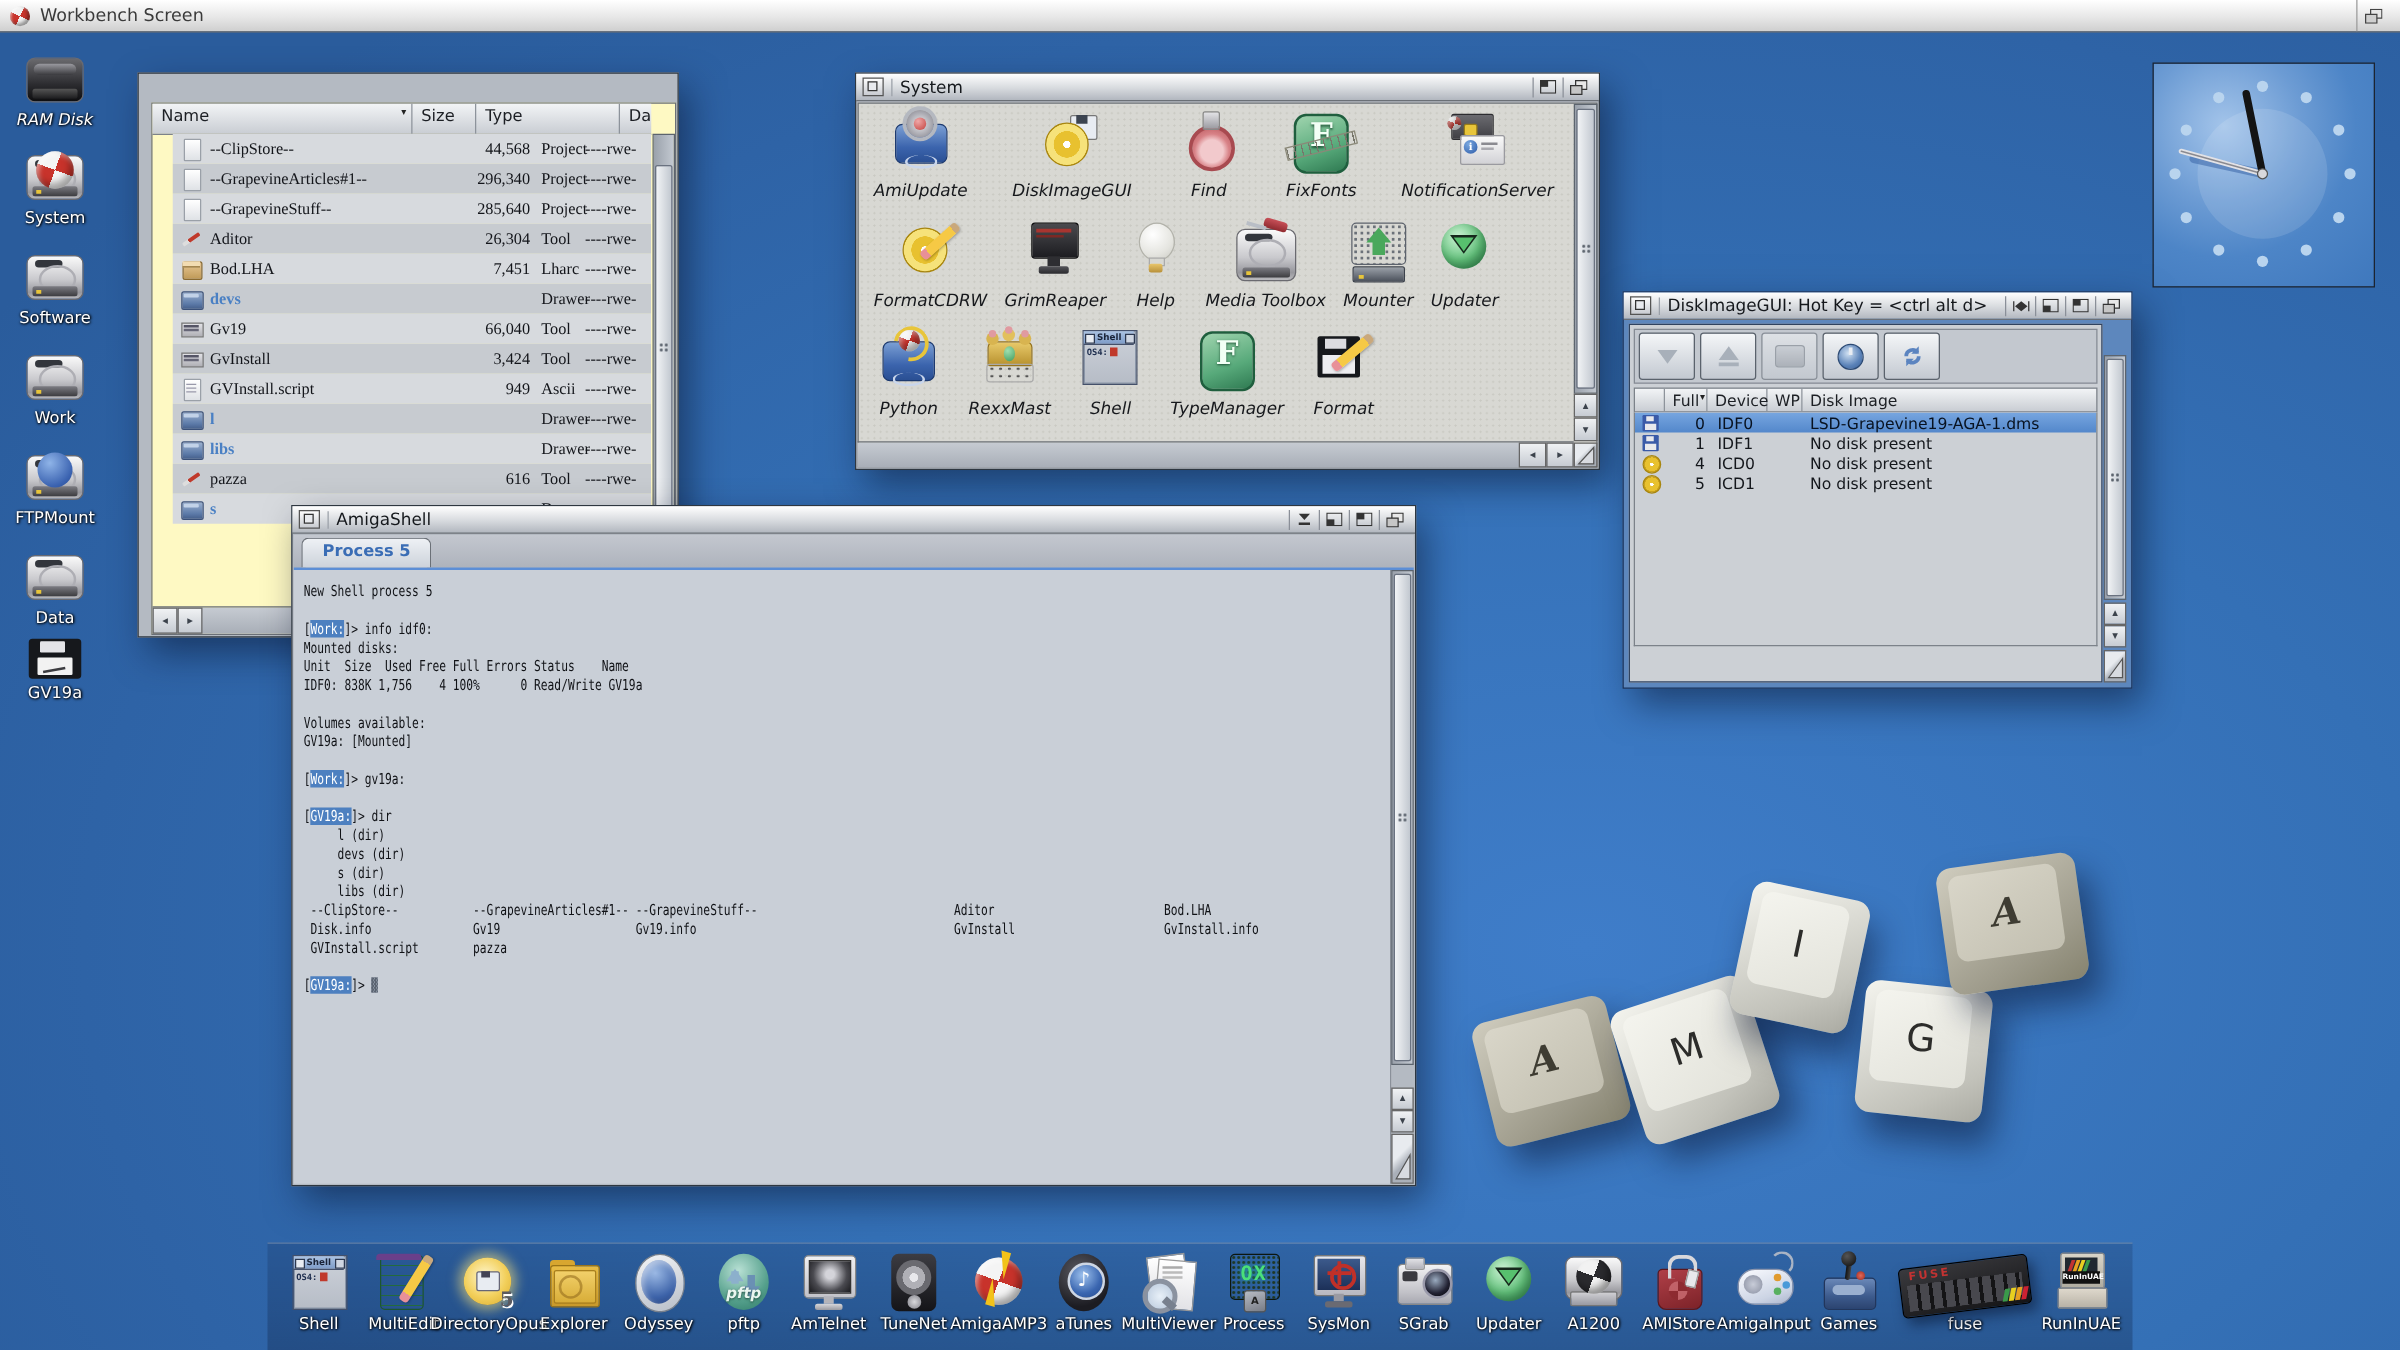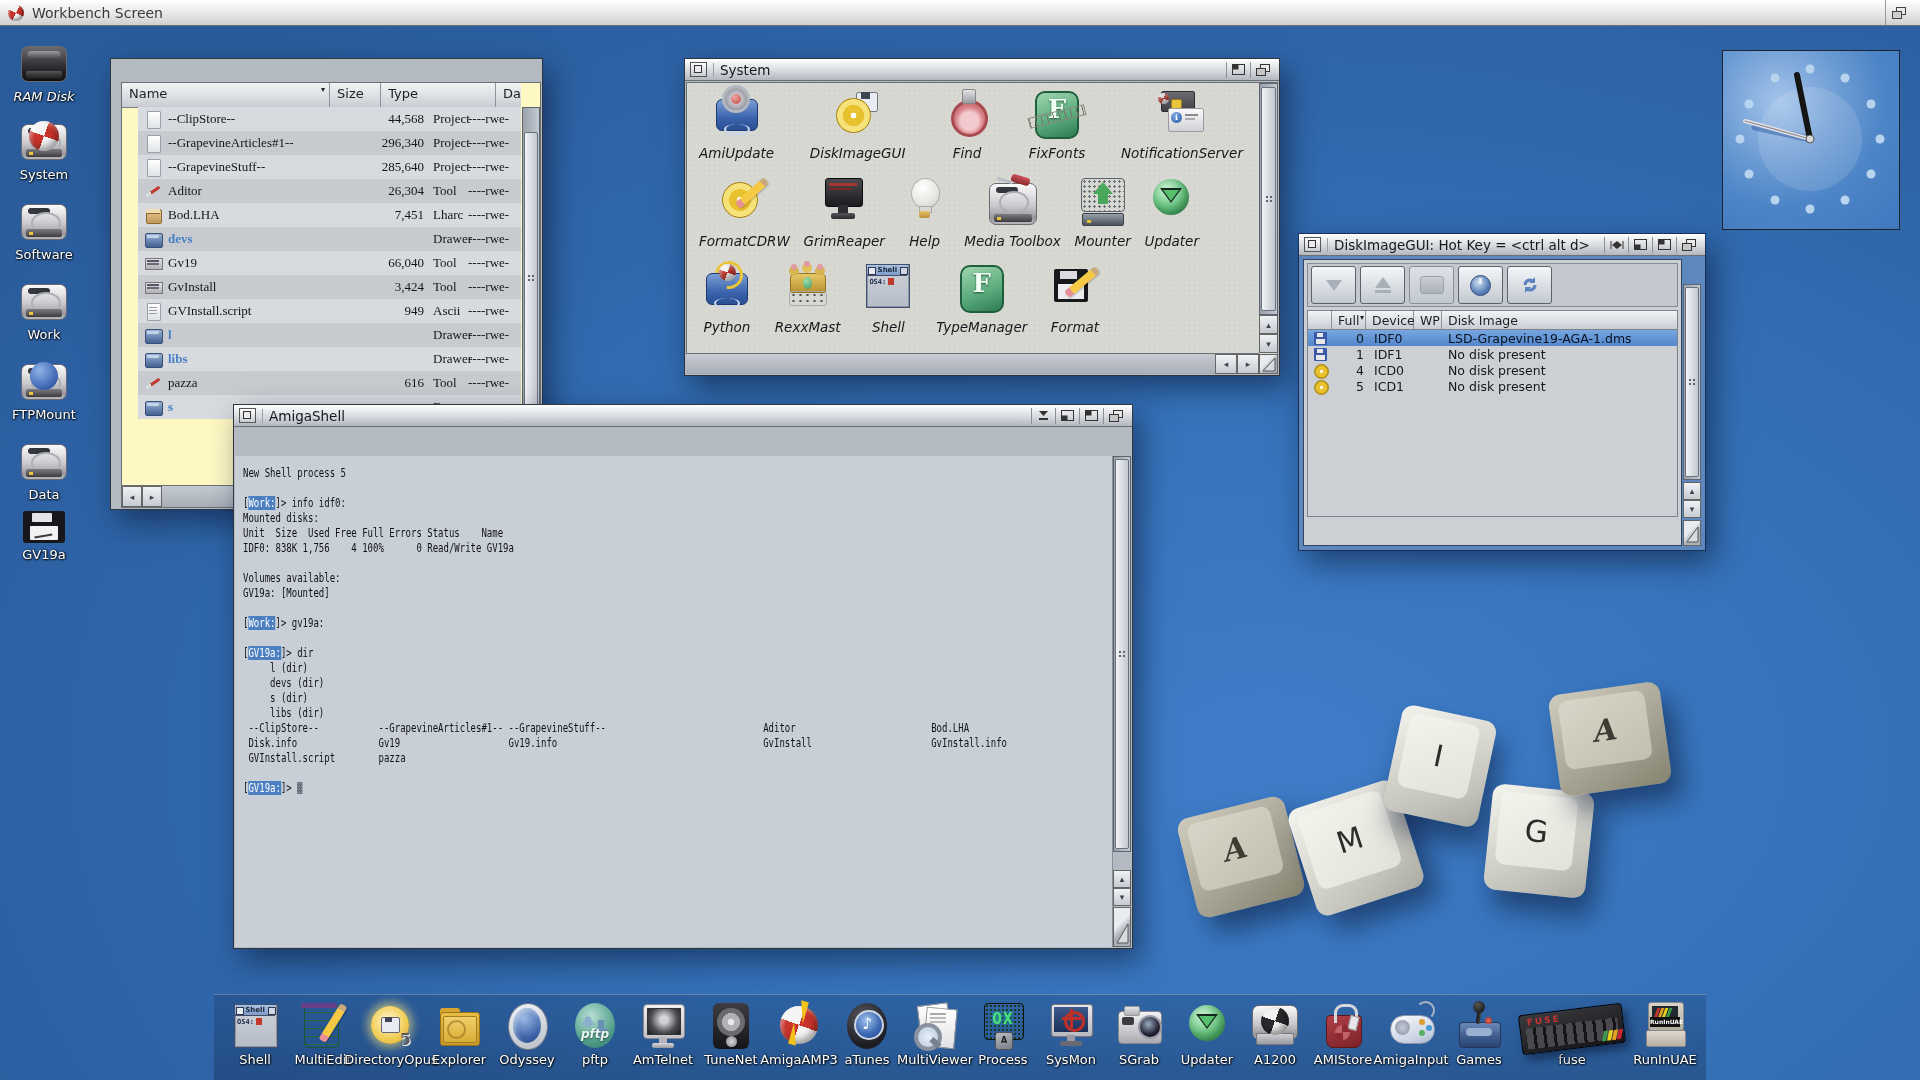--- a/index.html
+++ b/index.html
@@ -748,20 +748,23 @@
           </svg>
         </div>
       <div class="gbtn">
           <svg width="14" height="12">
             <rect x="4.5" y="0.5" width="9" height="7" fill="#e8e8e8" stroke="#333"></rect>
             <rect x="0.5" y="4.5" width="9" height="7" fill="#c6c6c6" stroke="#333"></rect>
           </svg>
         </div>
     </div>
   </div>
+  <div class="tabrow">
+    <div class="tab">Process 5</div>
+  </div>
   <div class="shellcontent">
     <div id="shelllines"><div><span>New Shell process 5</span></div><div><span></span>&nbsp;</div><div><span>[</span><span class="hl">Work:</span><span>]&gt; info idf0:</span></div><div><span>Mounted disks:</span></div><div><span>Unit  Size  Used Free Full Errors Status    Name</span></div><div><span>IDF0: 838K 1,756    4 100%      0 Read/Write GV19a</span></div><div><span></span>&nbsp;</div><div><span>Volumes available:</span></div><div><span>GV19a: [Mounted]</span></div><div><span></span>&nbsp;</div><div><span>[</span><span class="hl">Work:</span><span>]&gt; gv19a:</span></div><div><span></span>&nbsp;</div><div><span>[</span><span class="hl">GV19a:</span><span>]&gt; dir</span></div><div><span>     l (dir)</span></div><div><span>     devs (dir)</span></div><div><span>     s (dir)</span></div><div><span>     libs (dir)</span></div><div><span> --ClipStore--           --GrapevineArticles#1-- --GrapevineStuff--                             Aditor                         Bod.LHA</span></div><div><span> Disk.info               Gv19                    Gv19.info                                      GvInstall                      GvInstall.info</span></div><div><span> GVInstall.script        pazza</span></div><div><span></span>&nbsp;</div><div><span>[</span><span class="hl">GV19a:</span><span>]&gt; </span><span class="cursor"></span></div></div>
   </div>
   <div class="vtrack">
       <div class="knob" style="top:2px;bottom:2px"></div>
     </div>
   <div class="sh-arrs">
     <div class="arr">▴</div>
     <div class="arr">▾</div>
   </div>

